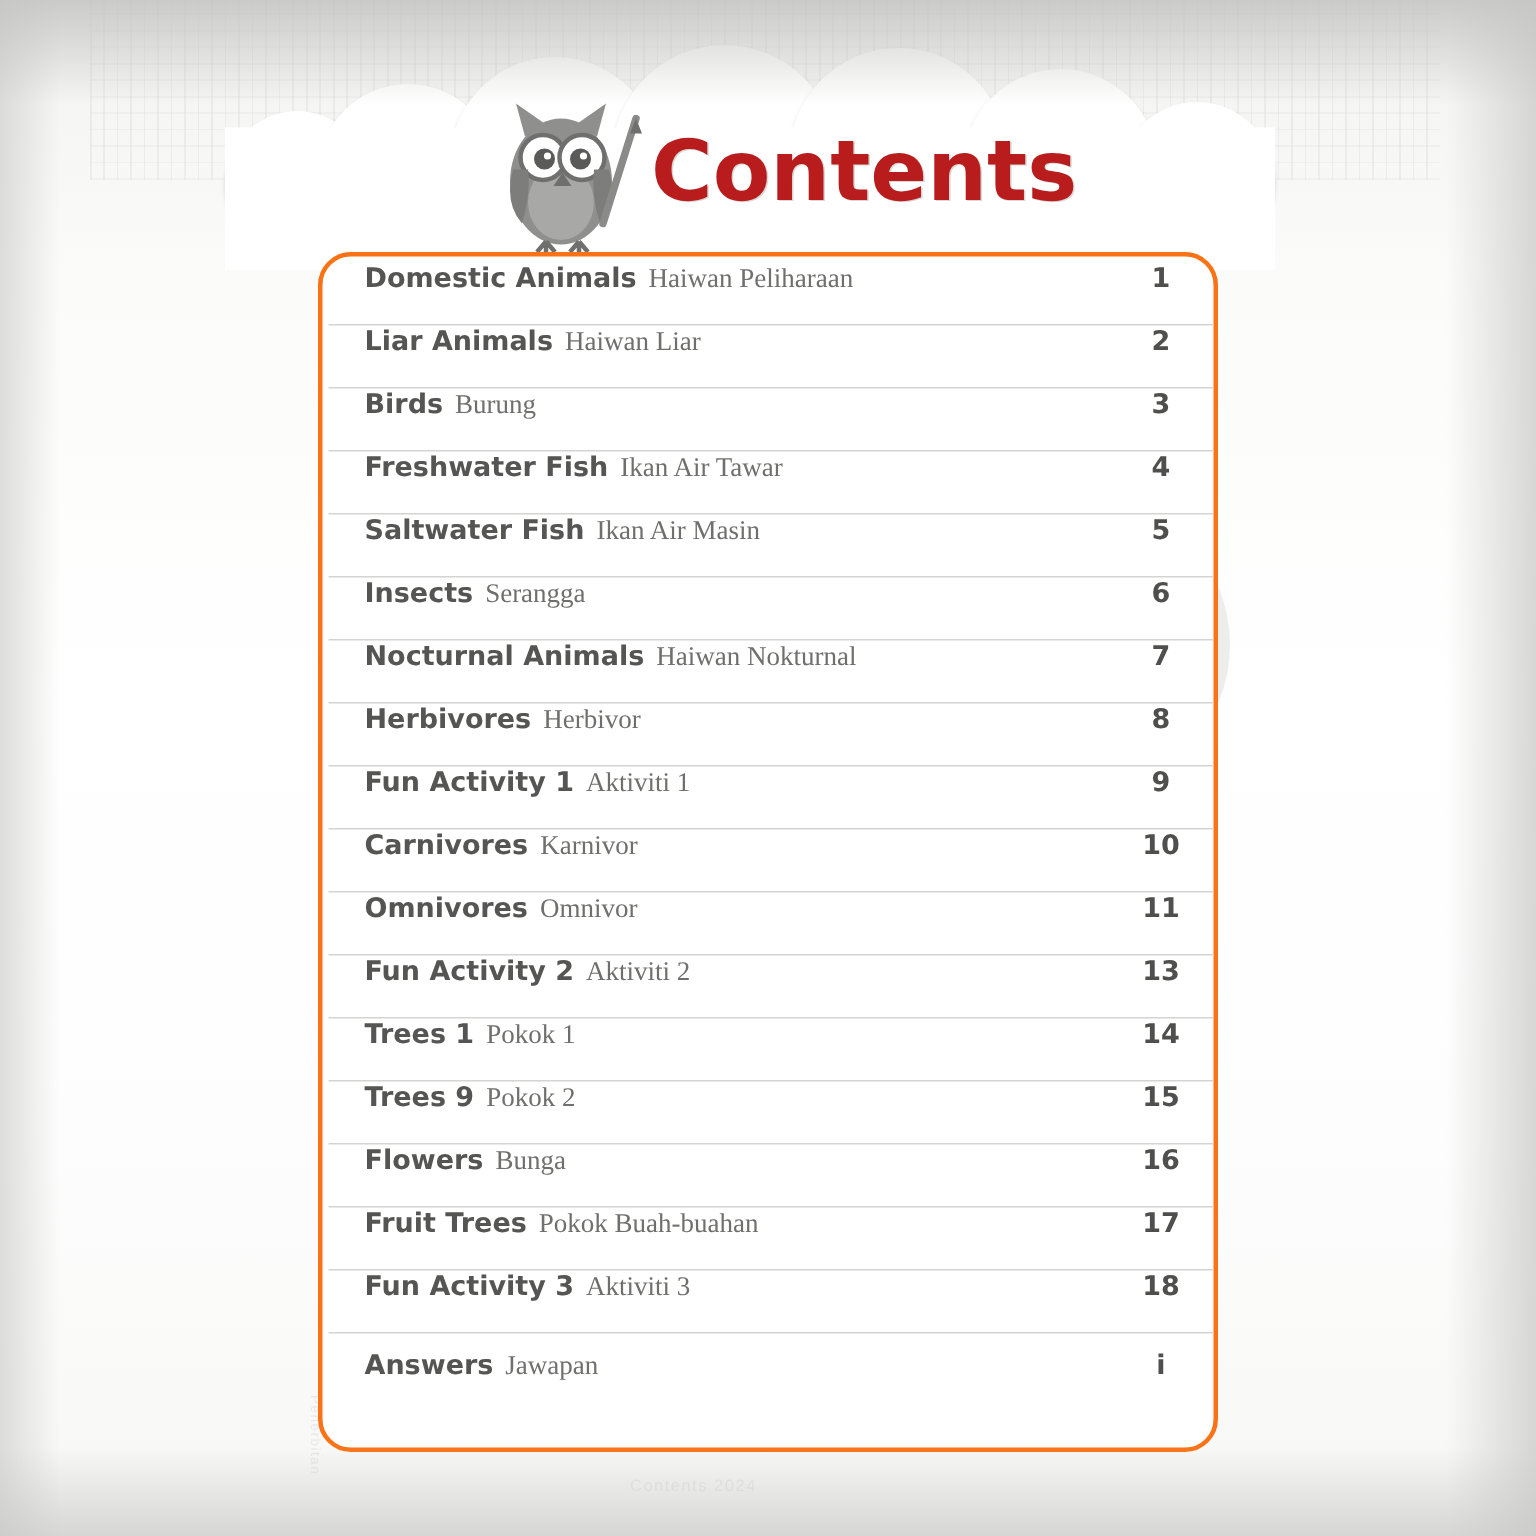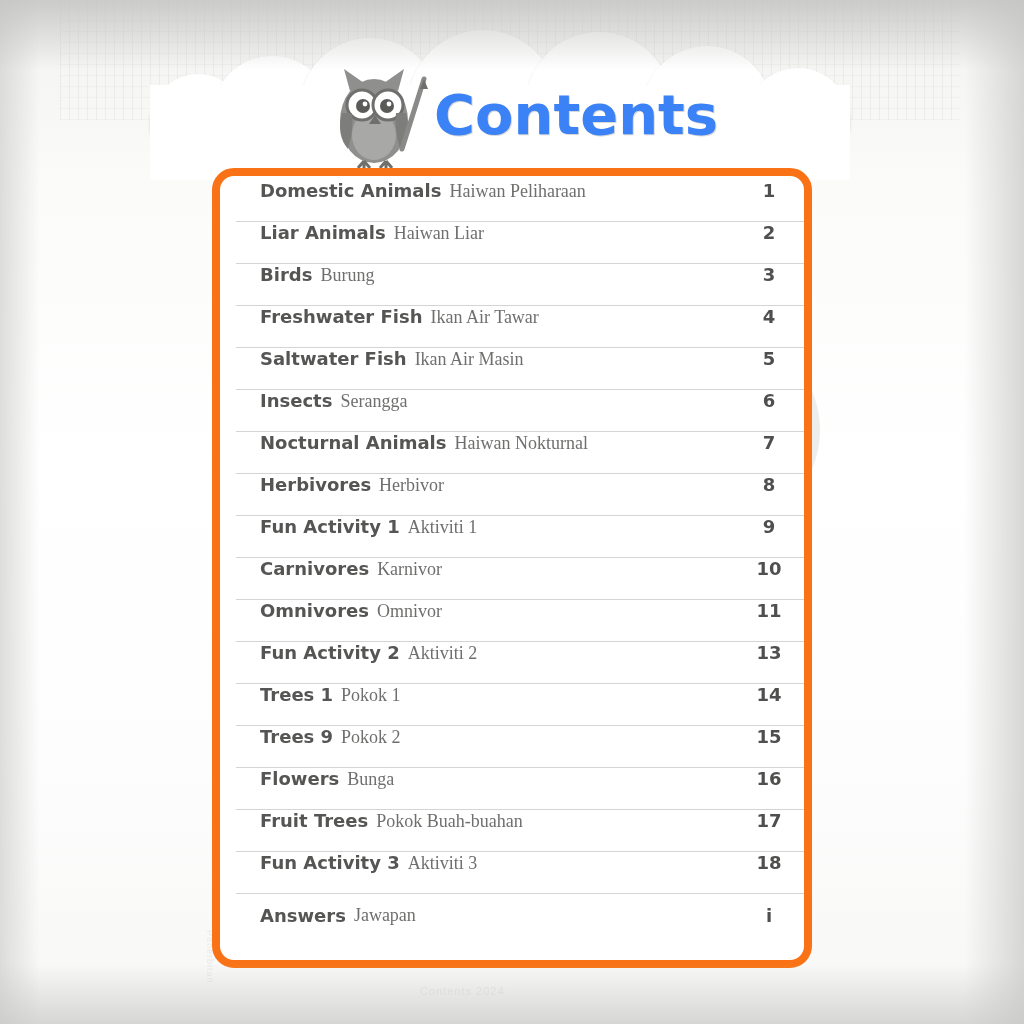--- a/index.html
+++ b/index.html
@@ -129,41 +129,41 @@
     align-items: center;
   }
   .owl {
     position: relative;
     width: 110px;
     height: 105px;
     flex: none;
   }
   .contents-title {
     font-size: 56px;
-    color: #3b82f6;
+    color: #b91c1c;
     font-family: "DejaVu Sans", sans-serif;
     font-weight: bold;
     letter-spacing: 0px;
     margin-left: 4px;
     line-height: 1;
     text-shadow: 1px 1px 0 #d8d8d6;
   }
 
   
   .toc-card {
     position: absolute;
     left: 212px;
     top: 168px;
     width: 600px;
     height: 800px;
-    border: 8px solid #f97316;
+    border: 3px solid #f97316;
     border-radius: 22px;
     background: #ffffff;
     box-sizing: border-box;
-    padding: 4px 0 0 16px;
+    padding: 4px 0 0 4px;
     overflow: hidden;
   }
   .toc-list {
     list-style: none;
     margin: 0;
     padding: 0;
   }
   .toc-row {
     display: flex;
     align-items: baseline;

